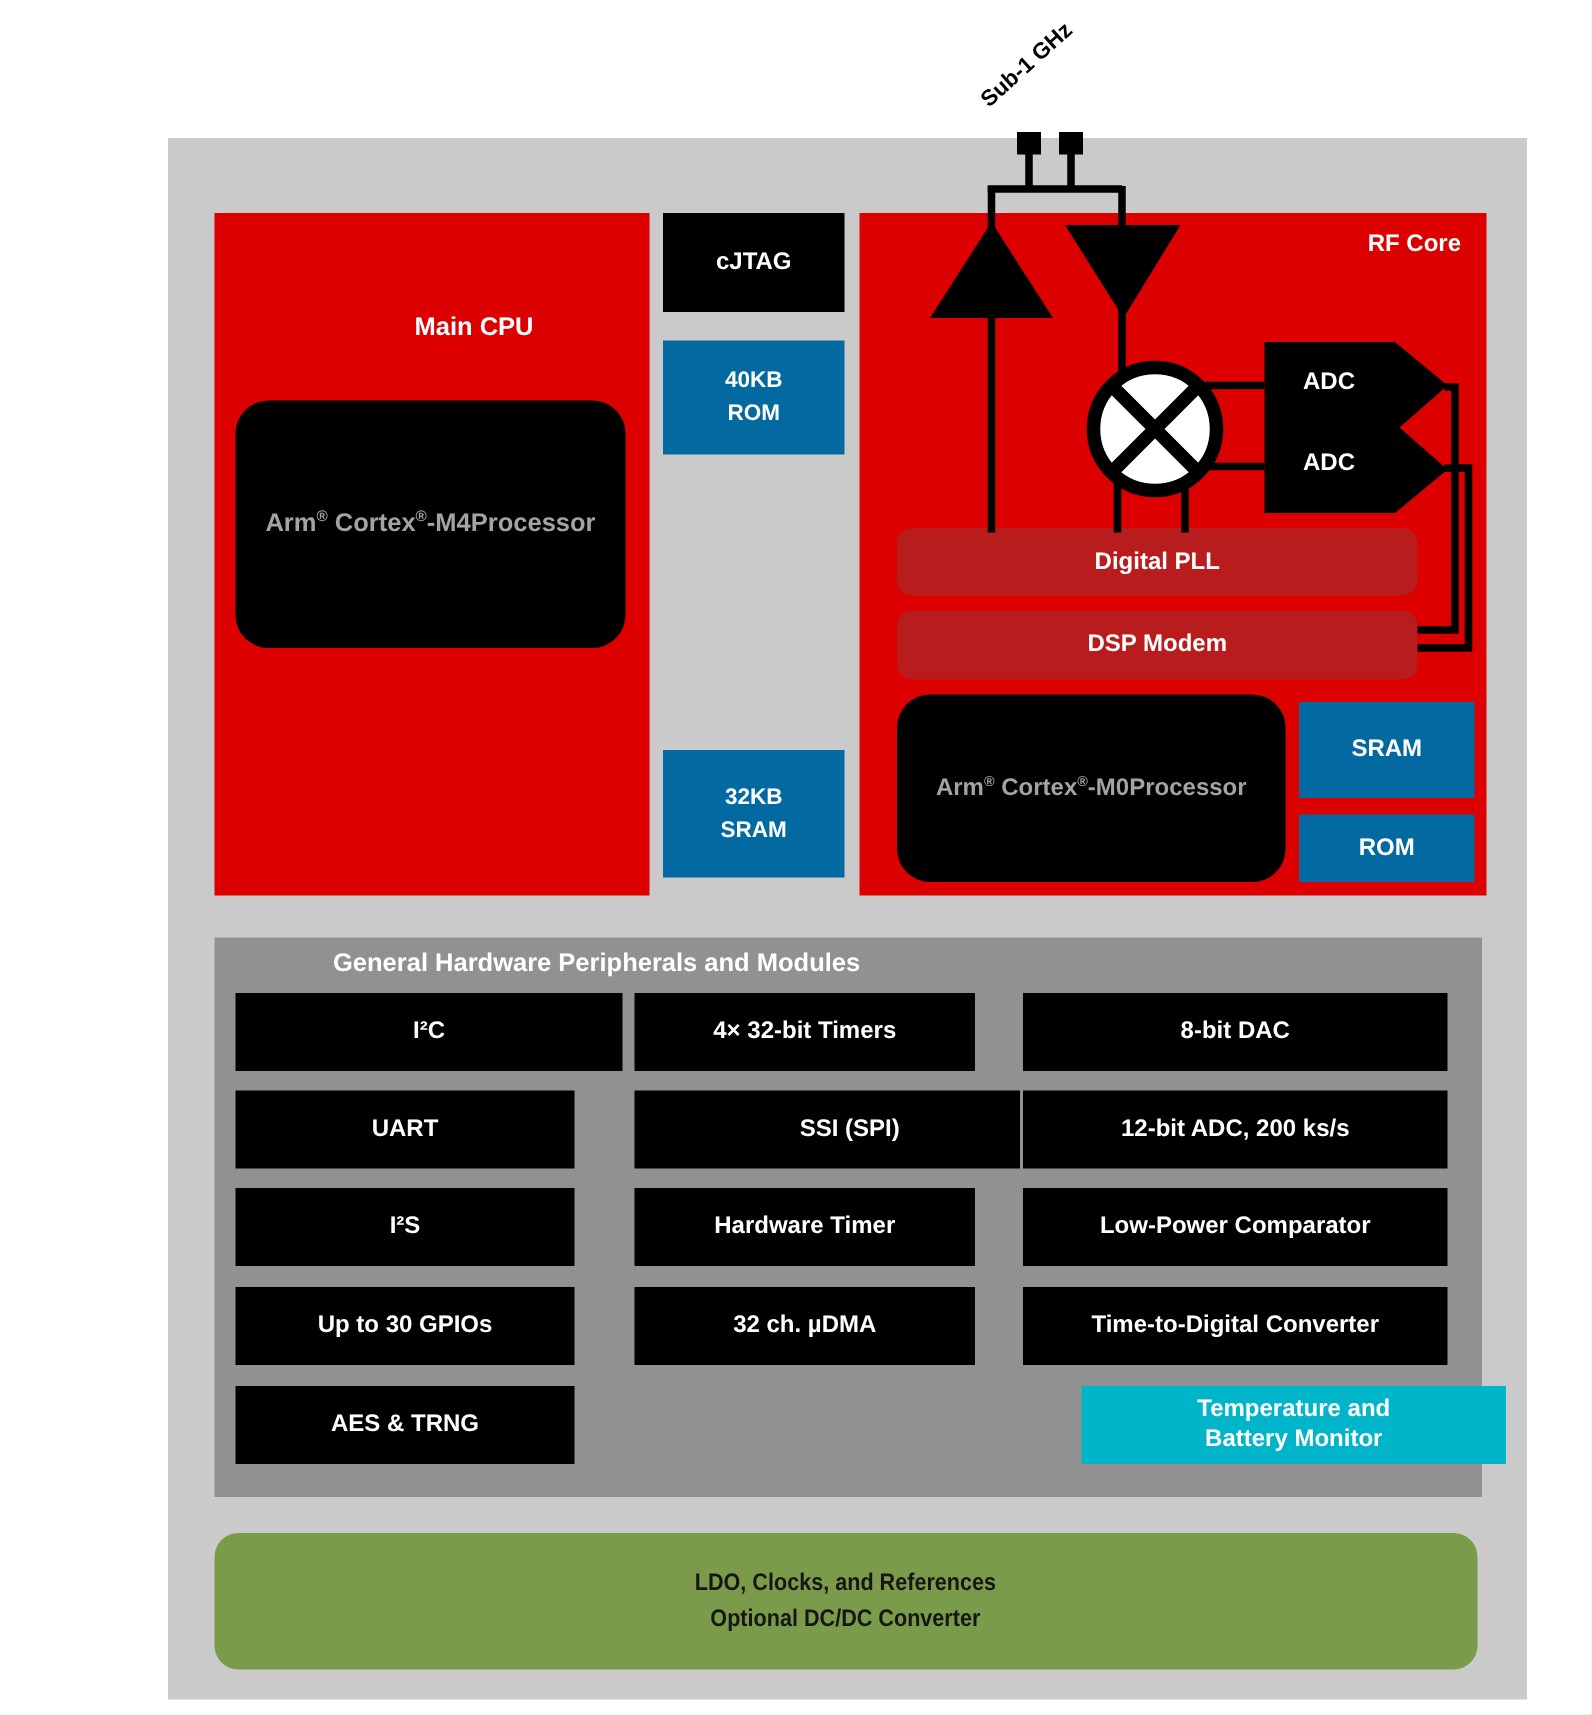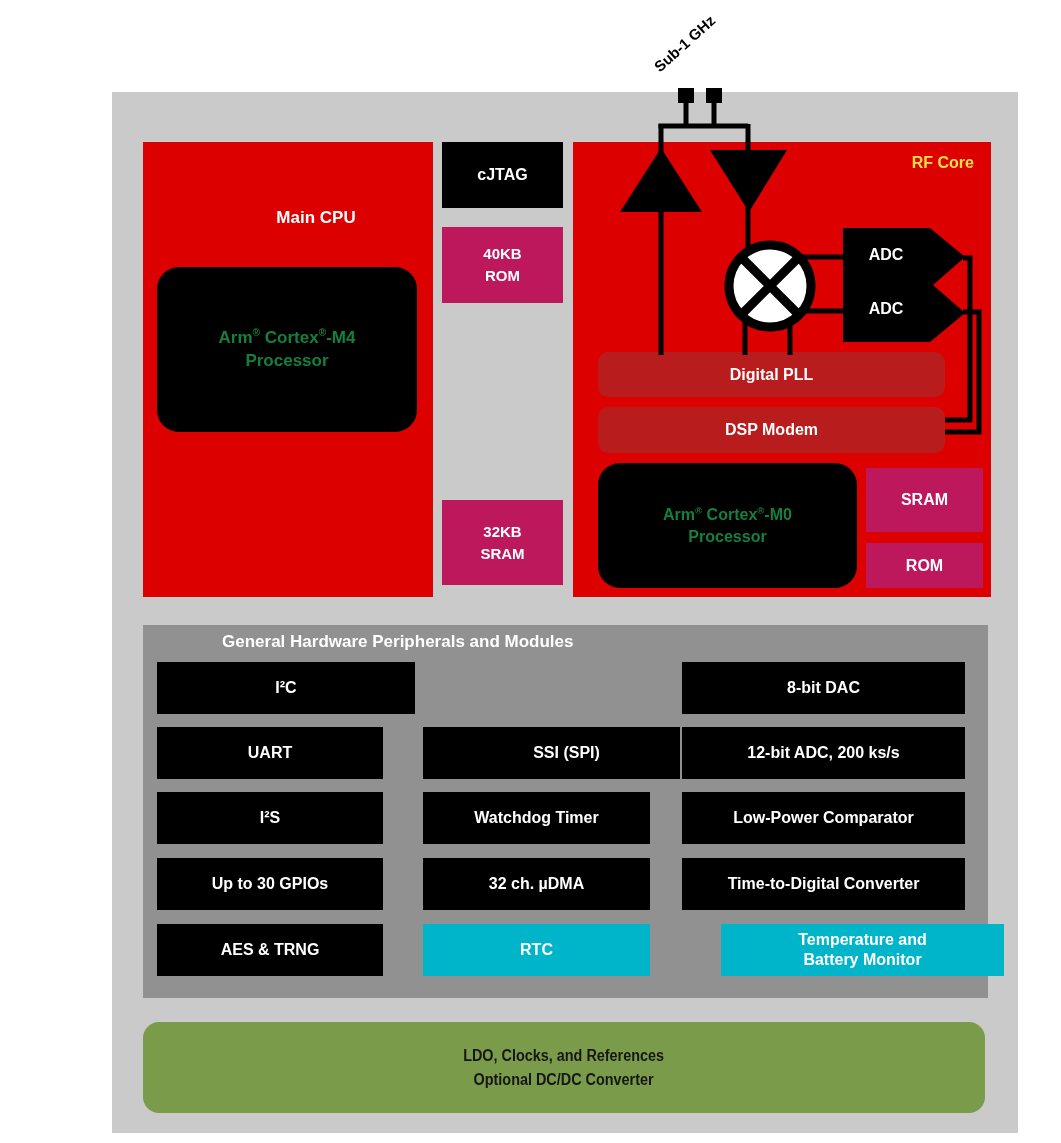--- a/index.html
+++ b/index.html
@@ -1,31 +1,31 @@
 <!DOCTYPE html>
 <html><head>
 <meta charset="utf-8">
 <style>
   html,body { margin:0; padding:0; background:#ffffff; }
   .page { position:relative; width:1061px; height:1143px; background:#ffffff;
           font-family:"Liberation Sans", sans-serif; overflow:hidden; }
   .abs { position:absolute; }
   .outer { left:112px; top:92px; width:906px; height:1041px; background:#cacaca; }
   .red-block { background:#dc0000; }
-  .teal-box { background:#be185d; color:#ffffff; }
+  .teal-box { background:#0369a1; color:#ffffff; }
   .black-box { background:#000000; color:#ffffff; }
   .cyan-box { background:#00b5c9 !important; color:#ffffff; }
   .green-box { background:#7a9b4a; border-radius:16px; }
   .center-flex { display:flex; align-items:center; justify-content:center; text-align:center; }
   .multiline { white-space:pre-line; }
   .bold { font-weight:bold; }
-  .w { color:#fde047; }
+  .w { color:#ffffff; }
   .block-title { font-weight:bold; color:#ffffff; font-size:17px; text-align:center; width:100%; }
-  .proc-box { background:#000000; border-radius:22px; color:#15803d;
-              display:flex; flex-direction:column; align-items:center; justify-content:center;
+  .proc-box { background:#000000; border-radius:22px; color:#a3a3a3;
+              display:flex; flex-direction:row; align-items:center; justify-content:center;
               font-weight:bold; font-size:17px; line-height:1.35; text-align:center; }
   .reg { font-size:60%; vertical-align:super; line-height:0; }
   .pill { background:#b91c1c; border-radius:10px; color:#ffffff; font-weight:bold; font-size:16px; }
   .mem-label { font-weight:bold; font-size:15px; line-height:1.45; }
   .grid-box { background:#000000; color:#ffffff; font-weight:bold; font-size:16px; line-height:1.25; }
   .rot-label { font-weight:bold; font-size:15px; color:#000000; transform-origin:0 100%;
                transform:rotate(-42deg); white-space:nowrap; }
   .adc-label { color:#ffffff; font-weight:bold; font-size:16px; text-align:center; }
   .power-text { font-weight:bold; font-size:16px; line-height:1.45; color:#161616;
                 text-align:center; transform:scaleX(0.9); }
@@ -90,24 +90,24 @@
 
   <div class="abs" style="left:143px; top:625px; width:845px; height:373px; background:#919191;">
     <div class="abs periph-header" style="left:79px; top:7px;">General Hardware Peripherals and Modules</div>
 
     <div class="abs grid-box center-flex" style="left:14px;  top:37px;  width:258px; height:52px;">I²C</div>
     <div class="abs grid-box center-flex" style="left:14px;  top:102px; width:226px; height:52px;">UART</div>
     <div class="abs grid-box center-flex" style="left:14px;  top:167px; width:226px; height:52px;">I²S</div>
     <div class="abs grid-box center-flex" style="left:14px;  top:233px; width:226px; height:52px;">Up to 30 GPIOs</div>
     <div class="abs grid-box center-flex" style="left:14px;  top:299px; width:226px; height:52px;">AES &amp; TRNG</div>
 
+    <div class="abs grid-box center-flex" style="left:280px; top:37px;  width:227px; height:52px;">4× 32-bit Timers</div>
     <div class="abs grid-box center-flex" style="left:280px; top:102px; width:227px; height:52px;padding-left:30px;">SSI (SPI)</div>
-    <div class="abs grid-box center-flex" style="left:280px; top:167px; width:227px; height:52px;">Watchdog Timer</div>
+    <div class="abs grid-box center-flex" style="left:280px; top:167px; width:227px; height:52px;">Hardware Timer</div>
     <div class="abs grid-box center-flex" style="left:280px; top:233px; width:227px; height:52px;">32 ch. µDMA</div>
-    <div class="abs grid-box center-flex cyan-box" style="left:280px; top:299px; width:227px; height:52px;">RTC</div>
 
     <div class="abs grid-box center-flex" style="left:539px; top:37px;  width:283px; height:52px;">8-bit DAC</div>
     <div class="abs grid-box center-flex" style="left:539px; top:102px; width:283px; height:52px;">12-bit ADC, 200 ks/s</div>
     <div class="abs grid-box center-flex" style="left:539px; top:167px; width:283px; height:52px;">Low-Power Comparator</div>
     <div class="abs grid-box center-flex" style="left:539px; top:233px; width:283px; height:52px;">Time-to-Digital Converter</div>
     <div class="abs grid-box center-flex cyan-box multiline" style="left:539px; top:299px; width:283px; height:52px;margin-left:39px;">Temperature and
 Battery Monitor</div>
   </div>
 
   <div class="abs green-box center-flex" style="left:143px; top:1022px; width:842px; height:91px;">

